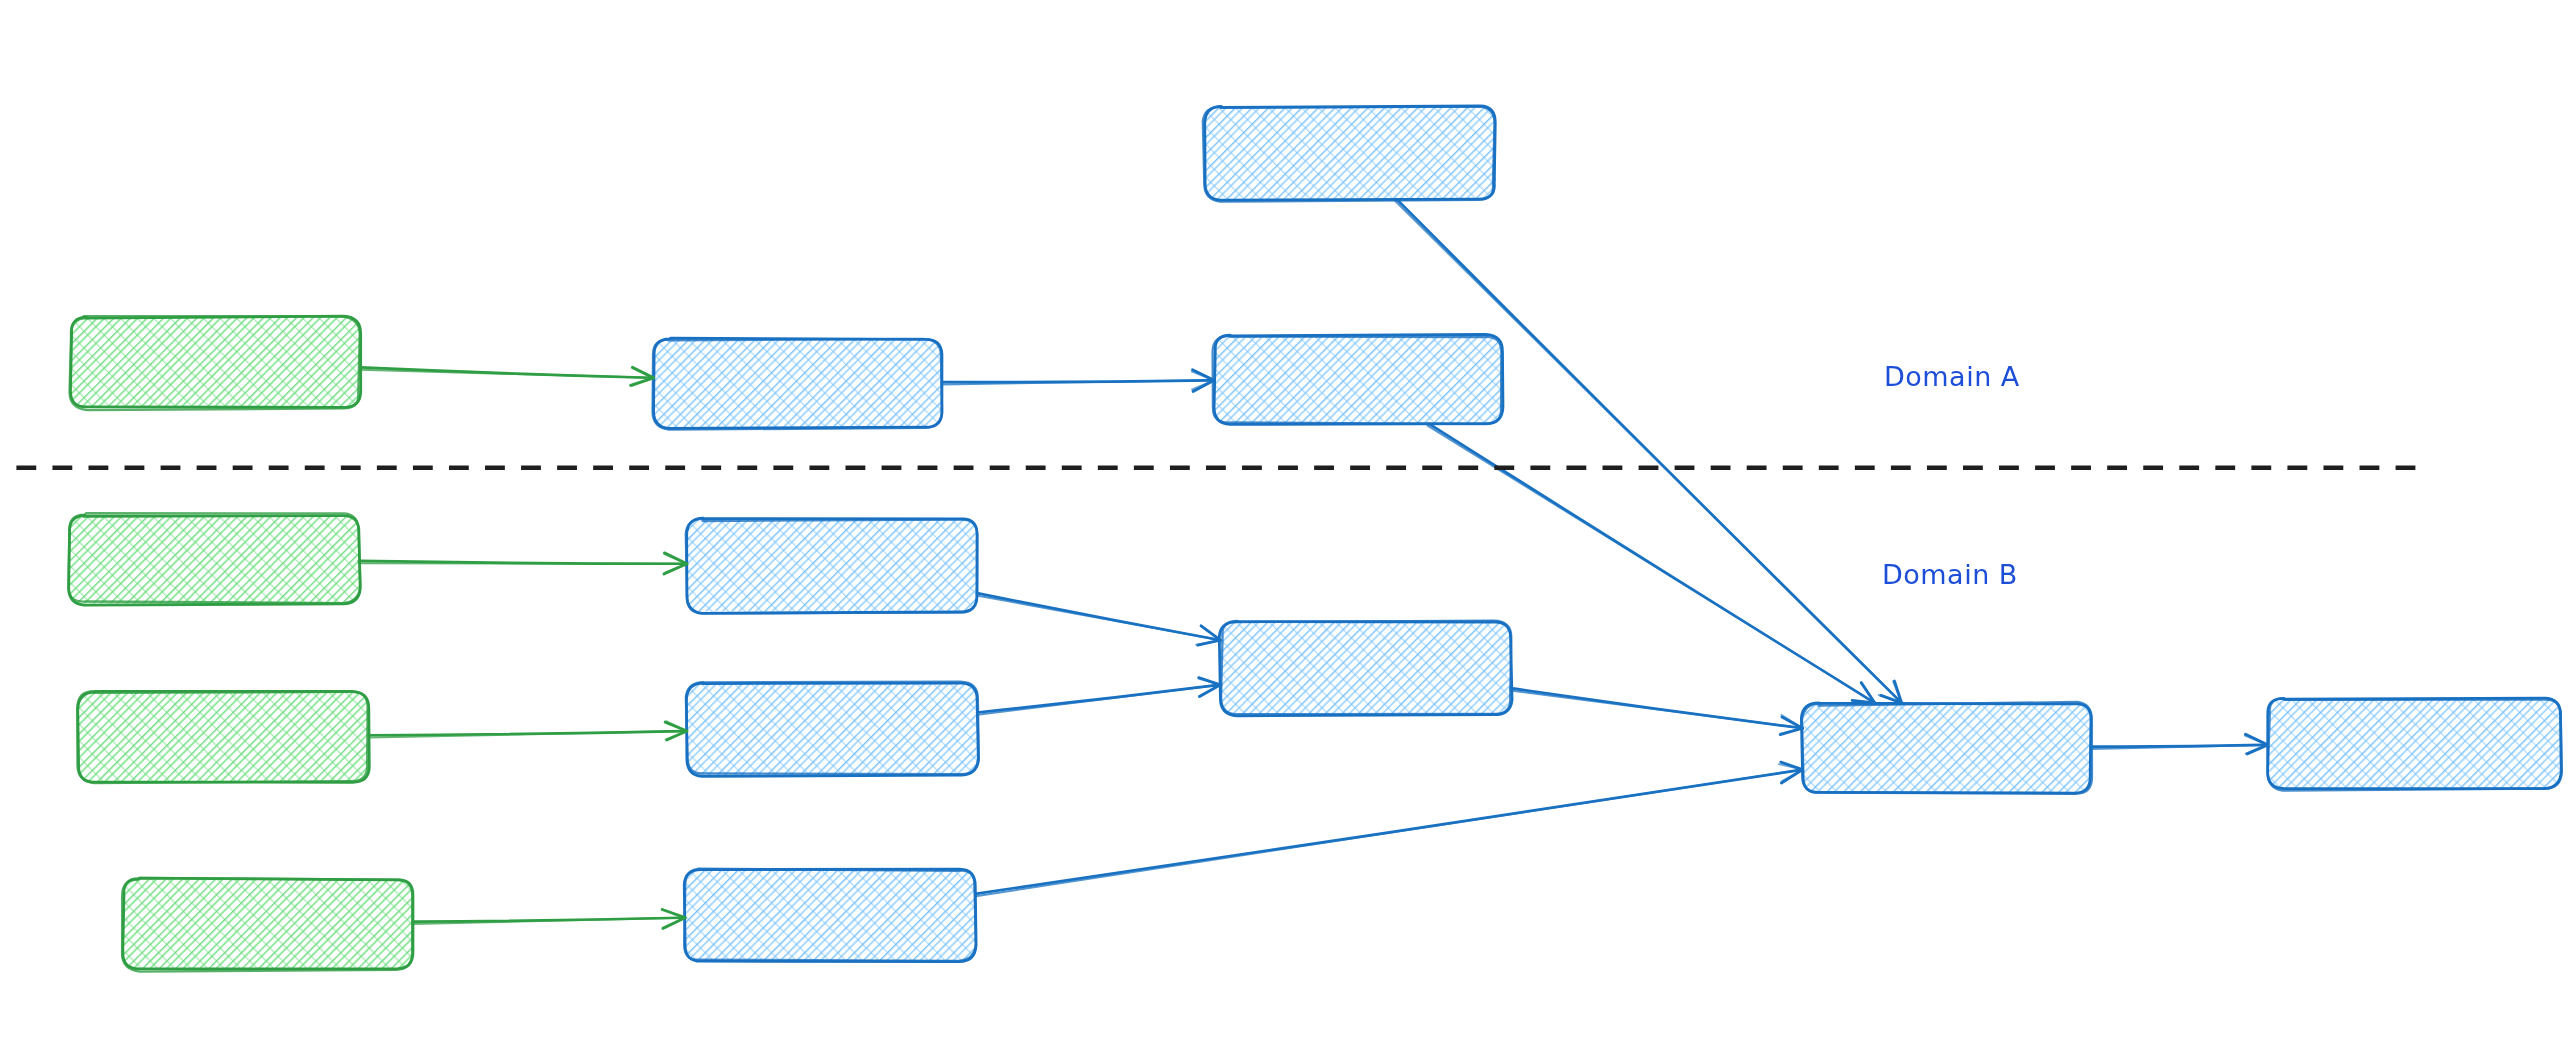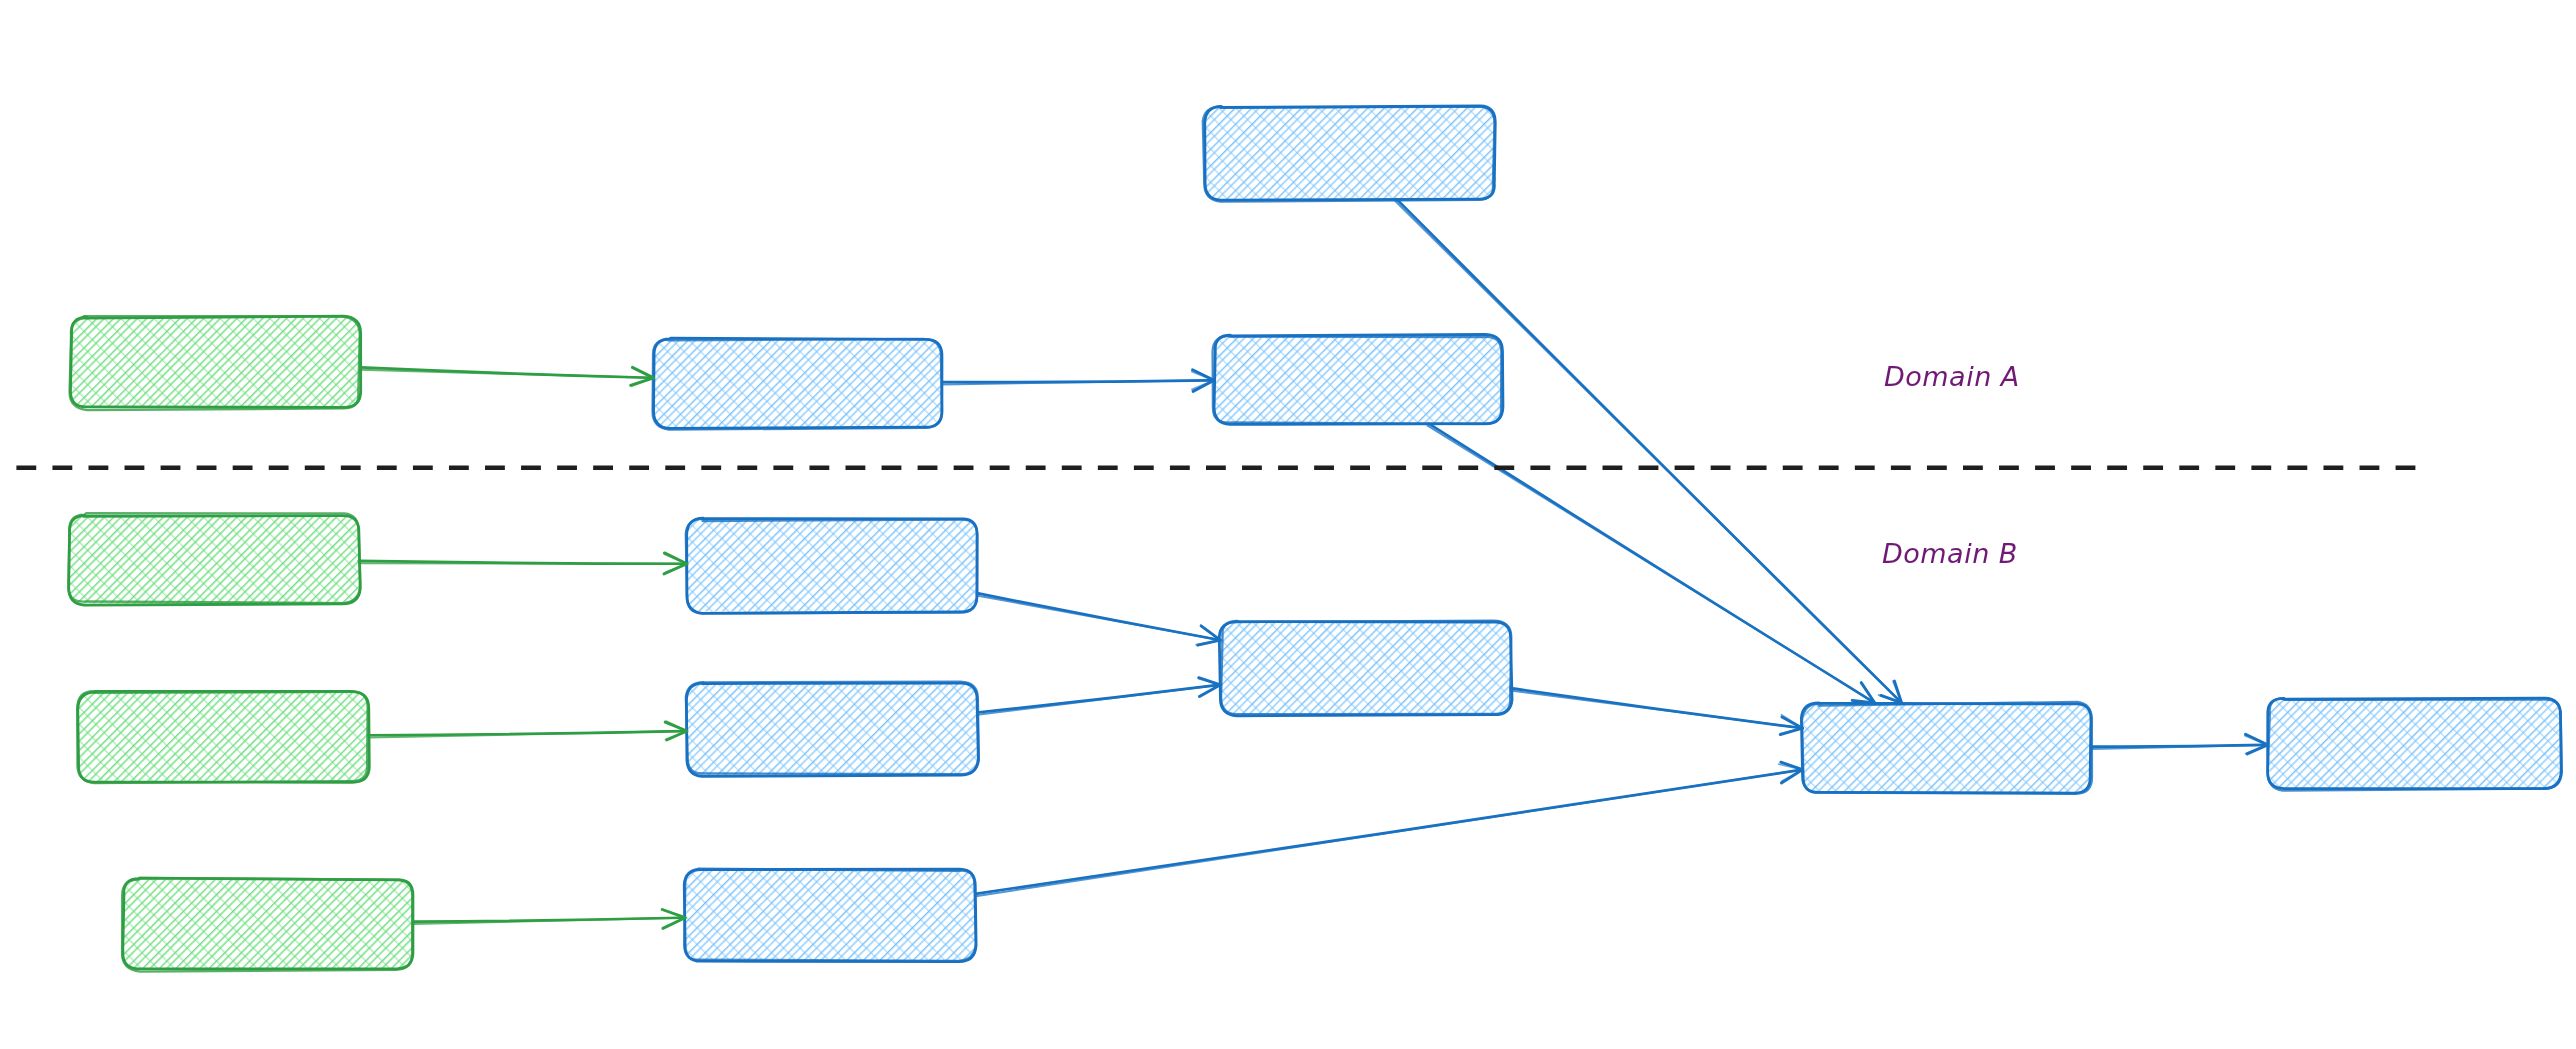--- a/index.html
+++ b/index.html
@@ -1,21 +1,21 @@
 <!DOCTYPE html>
 <html style="font-size:14.4px"><head>
 <meta charset="utf-8">
 <style>
   html,body{margin:0;padding:0;background:#ffffff;}
   body{width:2576px;height:1049px;position:relative;overflow:hidden;
        font-family:"DejaVu Sans",sans-serif;}
   #canvas{position:absolute;inset:0;width:2576px;height:1049px;}
   .lane-label{position:absolute;font-family:"DejaVu Sans",sans-serif;
-     font-size:27px;color:#701a75;letter-spacing:0.5px;white-space:nowrap;
-     font-style:italic;font-weight:500;}
+     font-size:27px;color:#1d4ed8;letter-spacing:0.5px;white-space:nowrap;
+     font-weight:500;}
   svg{display:block;}
 </style>
 </head>
 <body>
 
 <svg id="canvas" viewBox="0 0 2858 1164" xmlns="http://www.w3.org/2000/svg">
   <defs>
     <pattern id="hatchGreen" width="13" height="13" patternUnits="userSpaceOnUse" patternTransform="rotate(45)">
       <line x1="0" y1="0" x2="0" y2="13" stroke="#69db7c" stroke-width="3.2"></line>
       <line x1="6.5" y1="0" x2="6.5" y2="13" stroke="#8ce99a" stroke-width="2.2"></line>
@@ -223,14 +223,14 @@
         <path d="M2516 826.5670202507232 L2491.6039214516063 836.2357005085704" fill="none" stroke="#1971c2" stroke-width="2.1" opacity="0.6" stroke-linecap="round"></path>
       </g>
     </g>
 
   <g>
     <line id="divider-line" stroke="#1e1e1e" stroke-linecap="butt" x1="18" x2="2682" y1="519" y2="519" stroke-width="5" stroke-dasharray="22 18"></line>
   </g>
 </svg>
 
 <div class="lane-label" id="lane-a" style="left: 1884px; top: 361px;">Domain A</div>
-<div class="lane-label" id="lane-b" style="left: 1882px; top: 538px;">Domain B</div>
+<div class="lane-label" id="lane-b" style="left: 1882px; top: 559px;">Domain B</div>
 
 
 </body></html>

